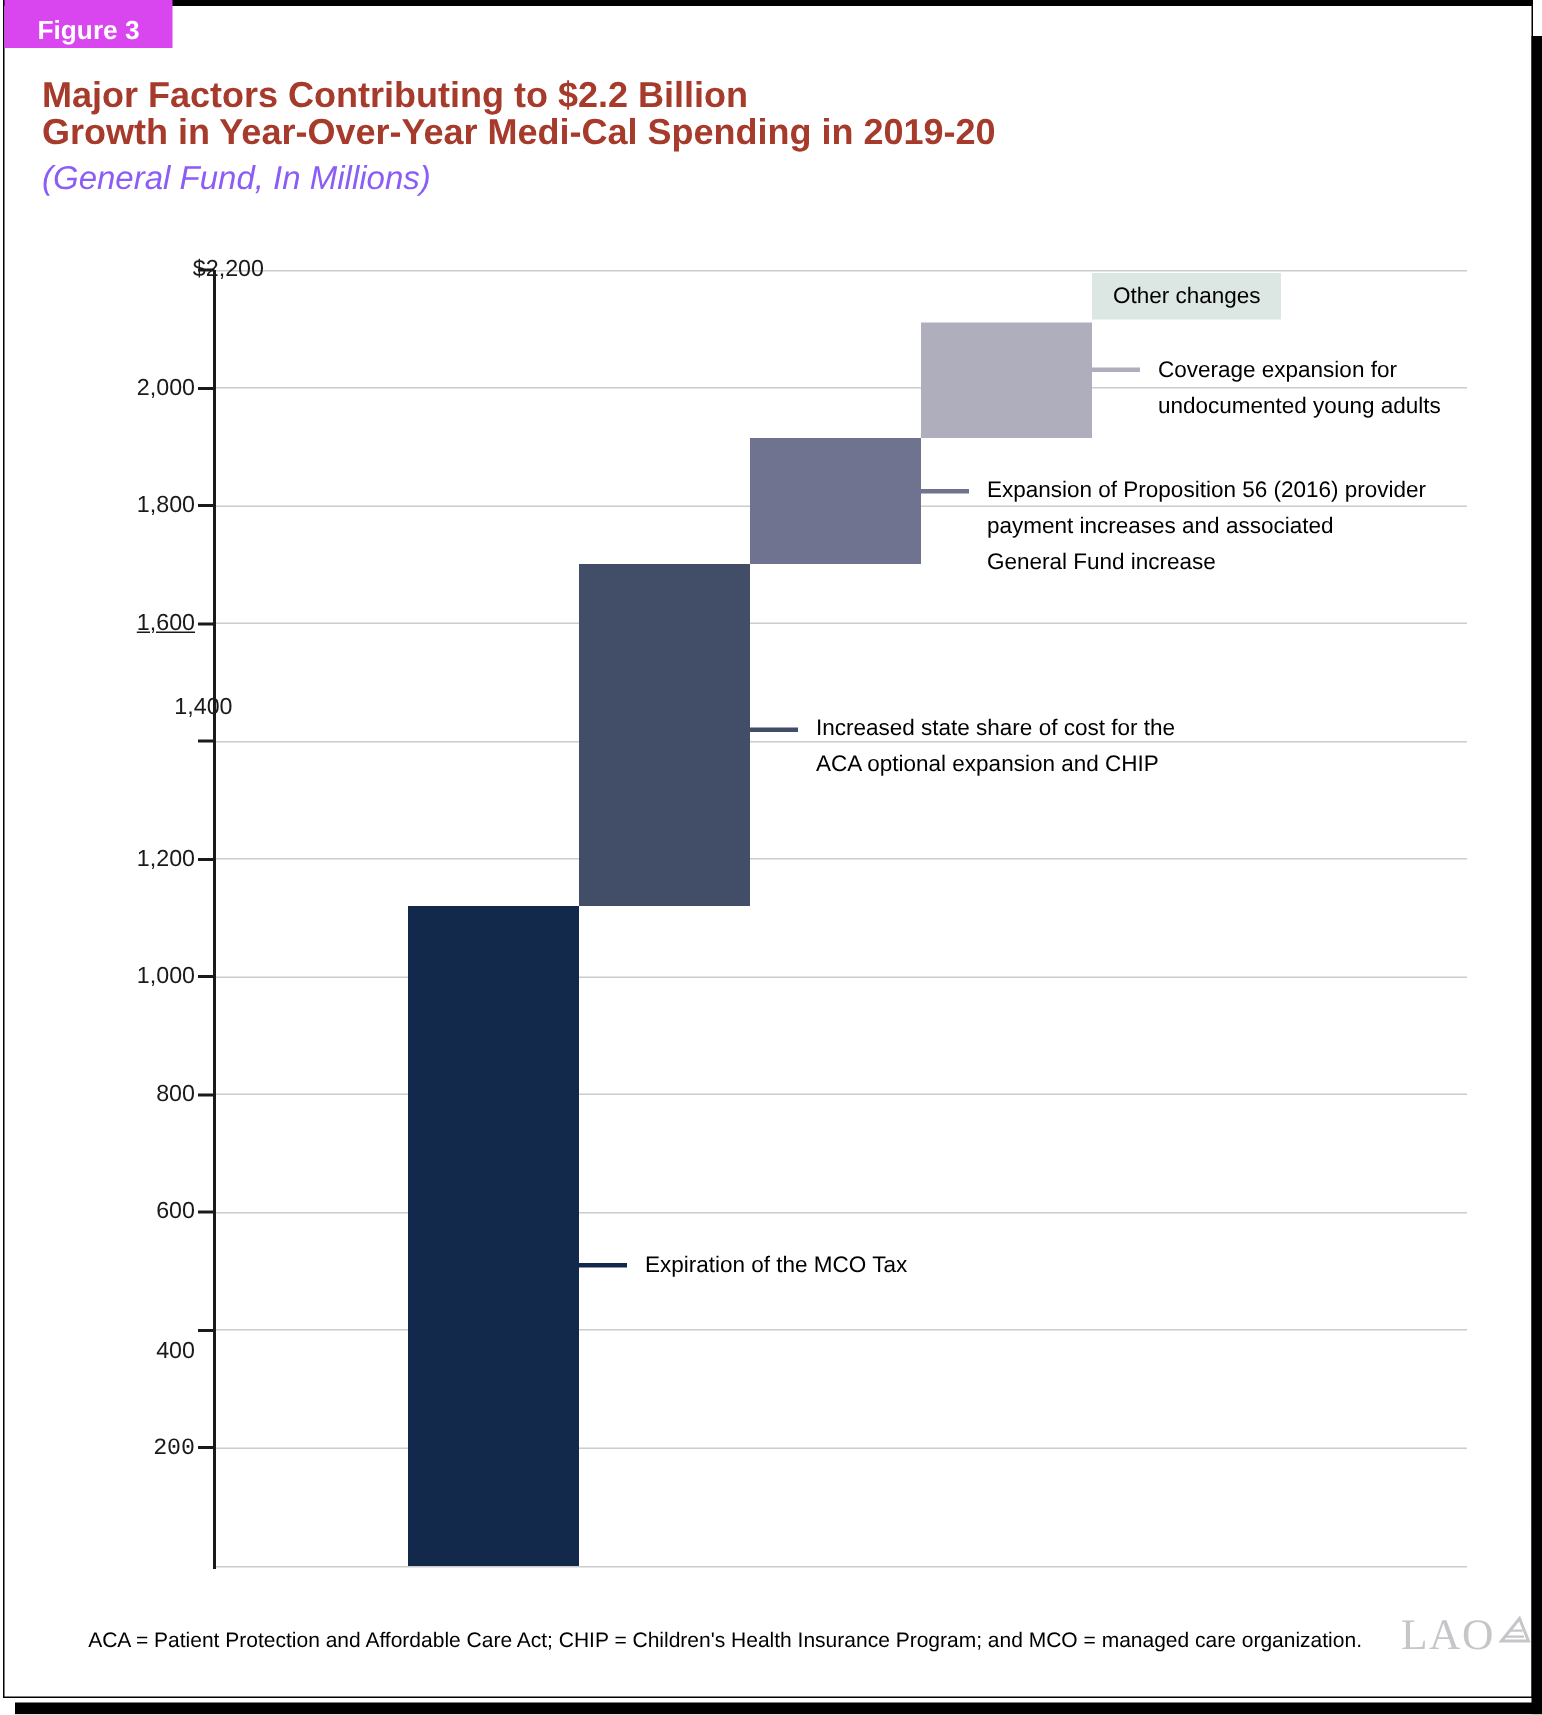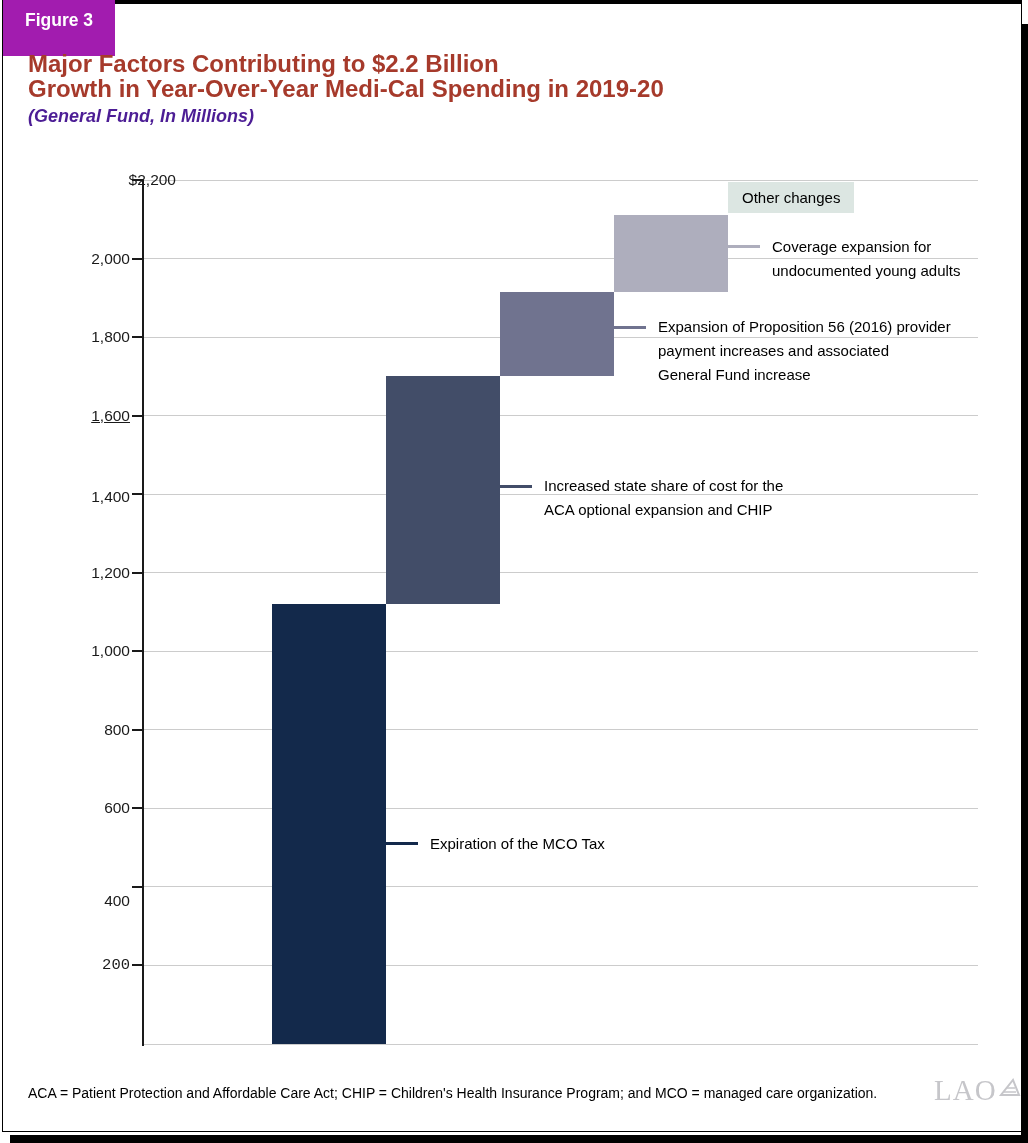--- a/index.html
+++ b/index.html
@@ -4,38 +4,38 @@
 <style>
   html,body{margin:0;padding:0;background:#ffffff;}
   body{font-family:"Liberation Sans",sans-serif;color:#1a1a1a;}
   #page{position:relative;width:1028px;height:1143px;background:#ffffff;overflow:hidden;}
 
   
   .frame{position:absolute;left:2px;top:0;width:1018px;height:1127px;border:1px solid #000;border-top:4px solid #000;background:#fff;}
   .shadow-right{position:absolute;left:1021px;top:24px;width:7px;height:1119px;background:#000;}
   .shadow-bottom{position:absolute;left:10px;top:1135px;width:1018px;height:8px;background:#000;}
 
-  .figure-badge{position:absolute;left:3px;top:0;height:56px;background:#a21caf;color:#fff;
+  .figure-badge{position:absolute;left:3px;top:0;height:32px;background:#d946ef;color:#fff;
     font-weight:bold;font-size:17.5px;line-height:41px;padding:0 22px;}
 
   .title{position:absolute;left:28px;top:51px;font-weight:bold;font-size:24px;line-height:25px;color:#a63a2b;white-space:pre-line;}
-  .subtitle{position:absolute;left:28px;top:106px;font-style:italic;font-size:18px;color:#4c1d95;font-weight:bold;}
+  .subtitle{position:absolute;left:28px;top:106px;font-style:italic;font-size:22px;color:#8b5cf6;}
 
   
   .gridline{position:absolute;height:1px;background:#cccccc;}
   .axis-line{position:absolute;width:2px;background:#1a1a1a;}
   .ytick{position:absolute;height:2px;background:#1a1a1a;}
   .ylabel{position:absolute;left:0;width:130px;text-align:right;font-size:15.5px;height:18px;line-height:18px;color:#1a1a1a;}
   .bar{position:absolute;}
   .callout-line{position:absolute;height:3px;}
   .callout-label{position:absolute;font-size:15px;line-height:24px;color:#000;white-space:pre-line;}
   .other-changes{position:absolute;left:728px;top:182px;height:31px;line-height:31px;padding:0 14px;
     background:#dce6e2;font-size:15px;color:#000;}
 
-  .footnote{position:absolute;left:28px;top:1085px;width:880px;font-size:14px;color:#000;}
+  .footnote{position:absolute;left:28px;top:1085px;width:880px;font-size:14px;color:#000;text-align:right;}
   .lao-logo{position:absolute;left:934px;top:1074px;color:#c6c6ca;font-family:"Liberation Serif",serif;
     font-size:29px;letter-spacing:1px;display:flex;align-items:center;}
   .lao-glyph{margin-left:1px;}
 </style>
 </head>
 <body>
 
 <div id="page">
   <div class="frame"></div>
   <div class="shadow-right"></div>
@@ -62,21 +62,21 @@
       <div class="axis-line" style="left: 142px; top: 180px; height: 866px;"></div>
       <div class="ytick" style="left: 132px; top: 179px; width: 11px;"></div>
       <div class="ylabel" style="top: 171px; margin-left: 46px;">$2,200</div>
       <div class="ytick" style="left: 132px; top: 257.545px; width: 11px;"></div>
       <div class="ylabel" style="top: 249.545px;">2,000</div>
       <div class="ytick" style="left: 132px; top: 336.091px; width: 11px;"></div>
       <div class="ylabel" style="top: 328.091px;">1,800</div>
       <div class="ytick" style="left: 132px; top: 414.636px; width: 11px;"></div>
       <div class="ylabel" style="top: 406.636px; text-decoration: underline;">1,600</div>
       <div class="ytick" style="left: 132px; top: 493.182px; width: 11px;"></div>
-      <div class="ylabel" style="top: 488px;">1,400</div>
+      <div class="ylabel" style="top: 463px; padding-left: 25px;">1,400</div>
       <div class="ytick" style="left: 132px; top: 571.727px; width: 11px;"></div>
       <div class="ylabel" style="top: 563.727px;">1,200</div>
       <div class="ytick" style="left: 132px; top: 650.273px; width: 11px;"></div>
       <div class="ylabel" style="top: 642.273px;">1,000</div>
       <div class="ytick" style="left: 132px; top: 728.818px; width: 11px;"></div>
       <div class="ylabel" style="top: 720.818px;">800</div>
       <div class="ytick" style="left: 132px; top: 807.364px; width: 11px;"></div>
       <div class="ylabel" style="top: 799.364px;">600</div>
       <div class="ytick" style="left: 132px; top: 885.909px; width: 11px;"></div>
       <div class="ylabel" style="top: 892px;">400</div>

